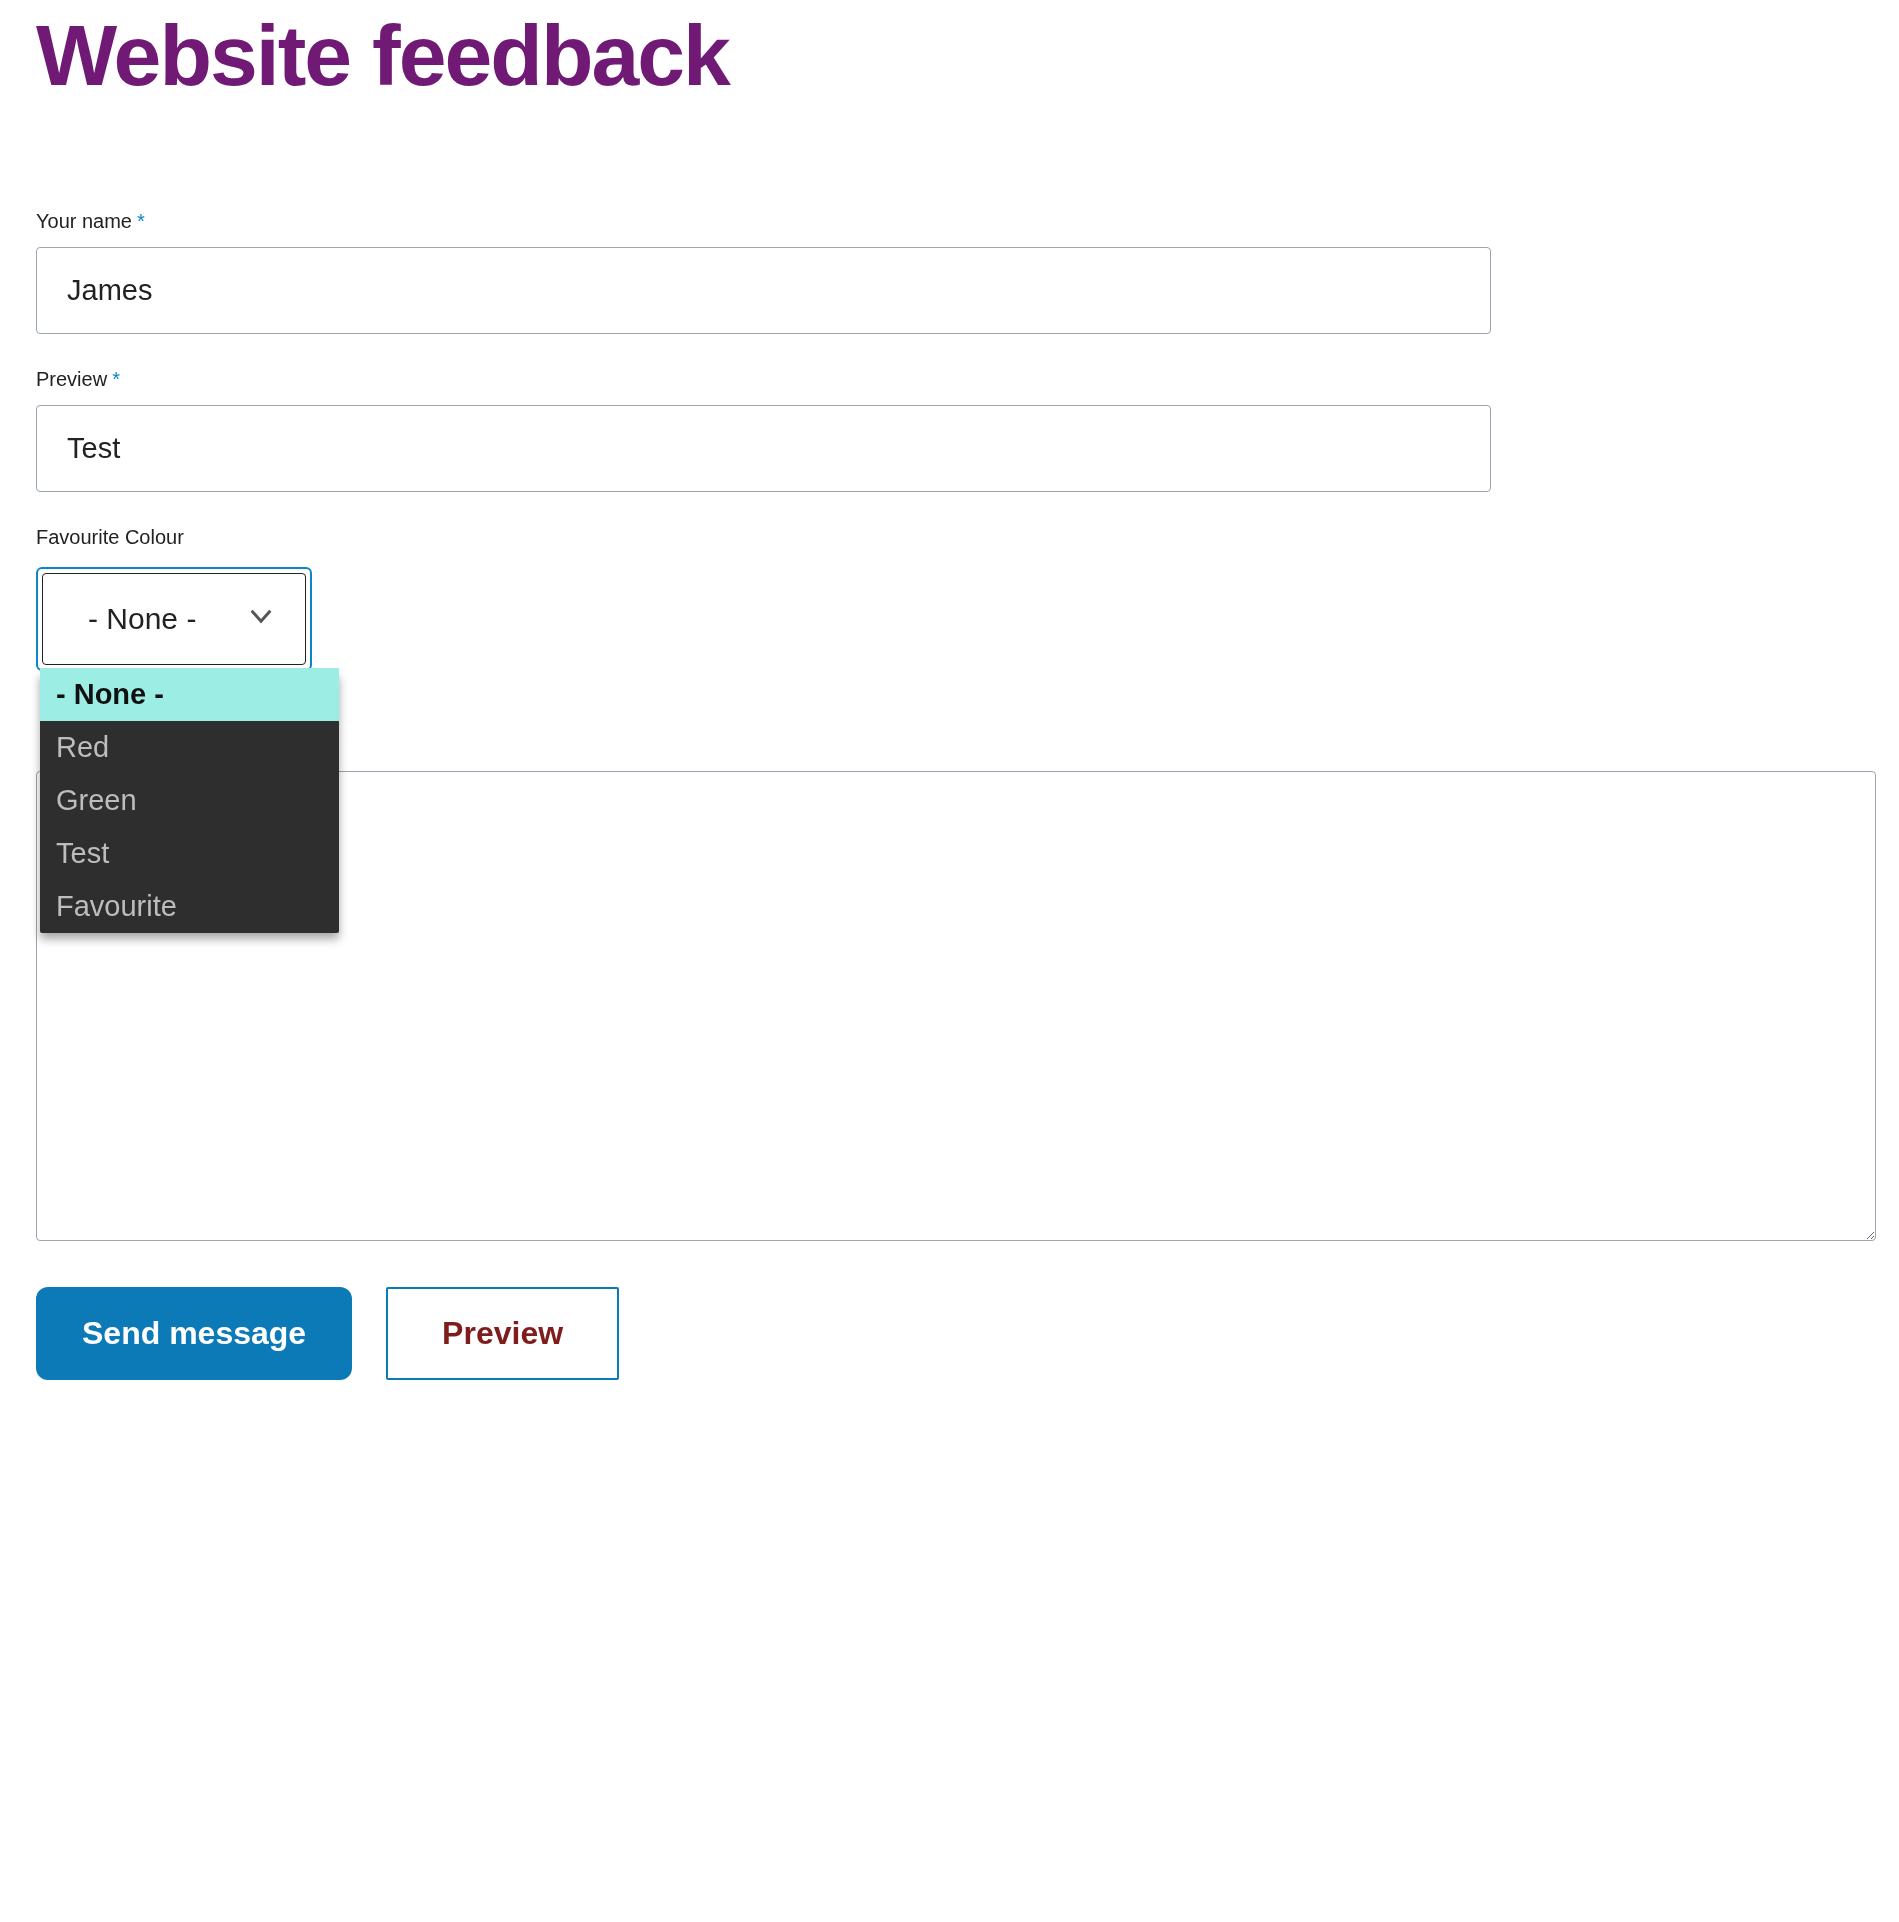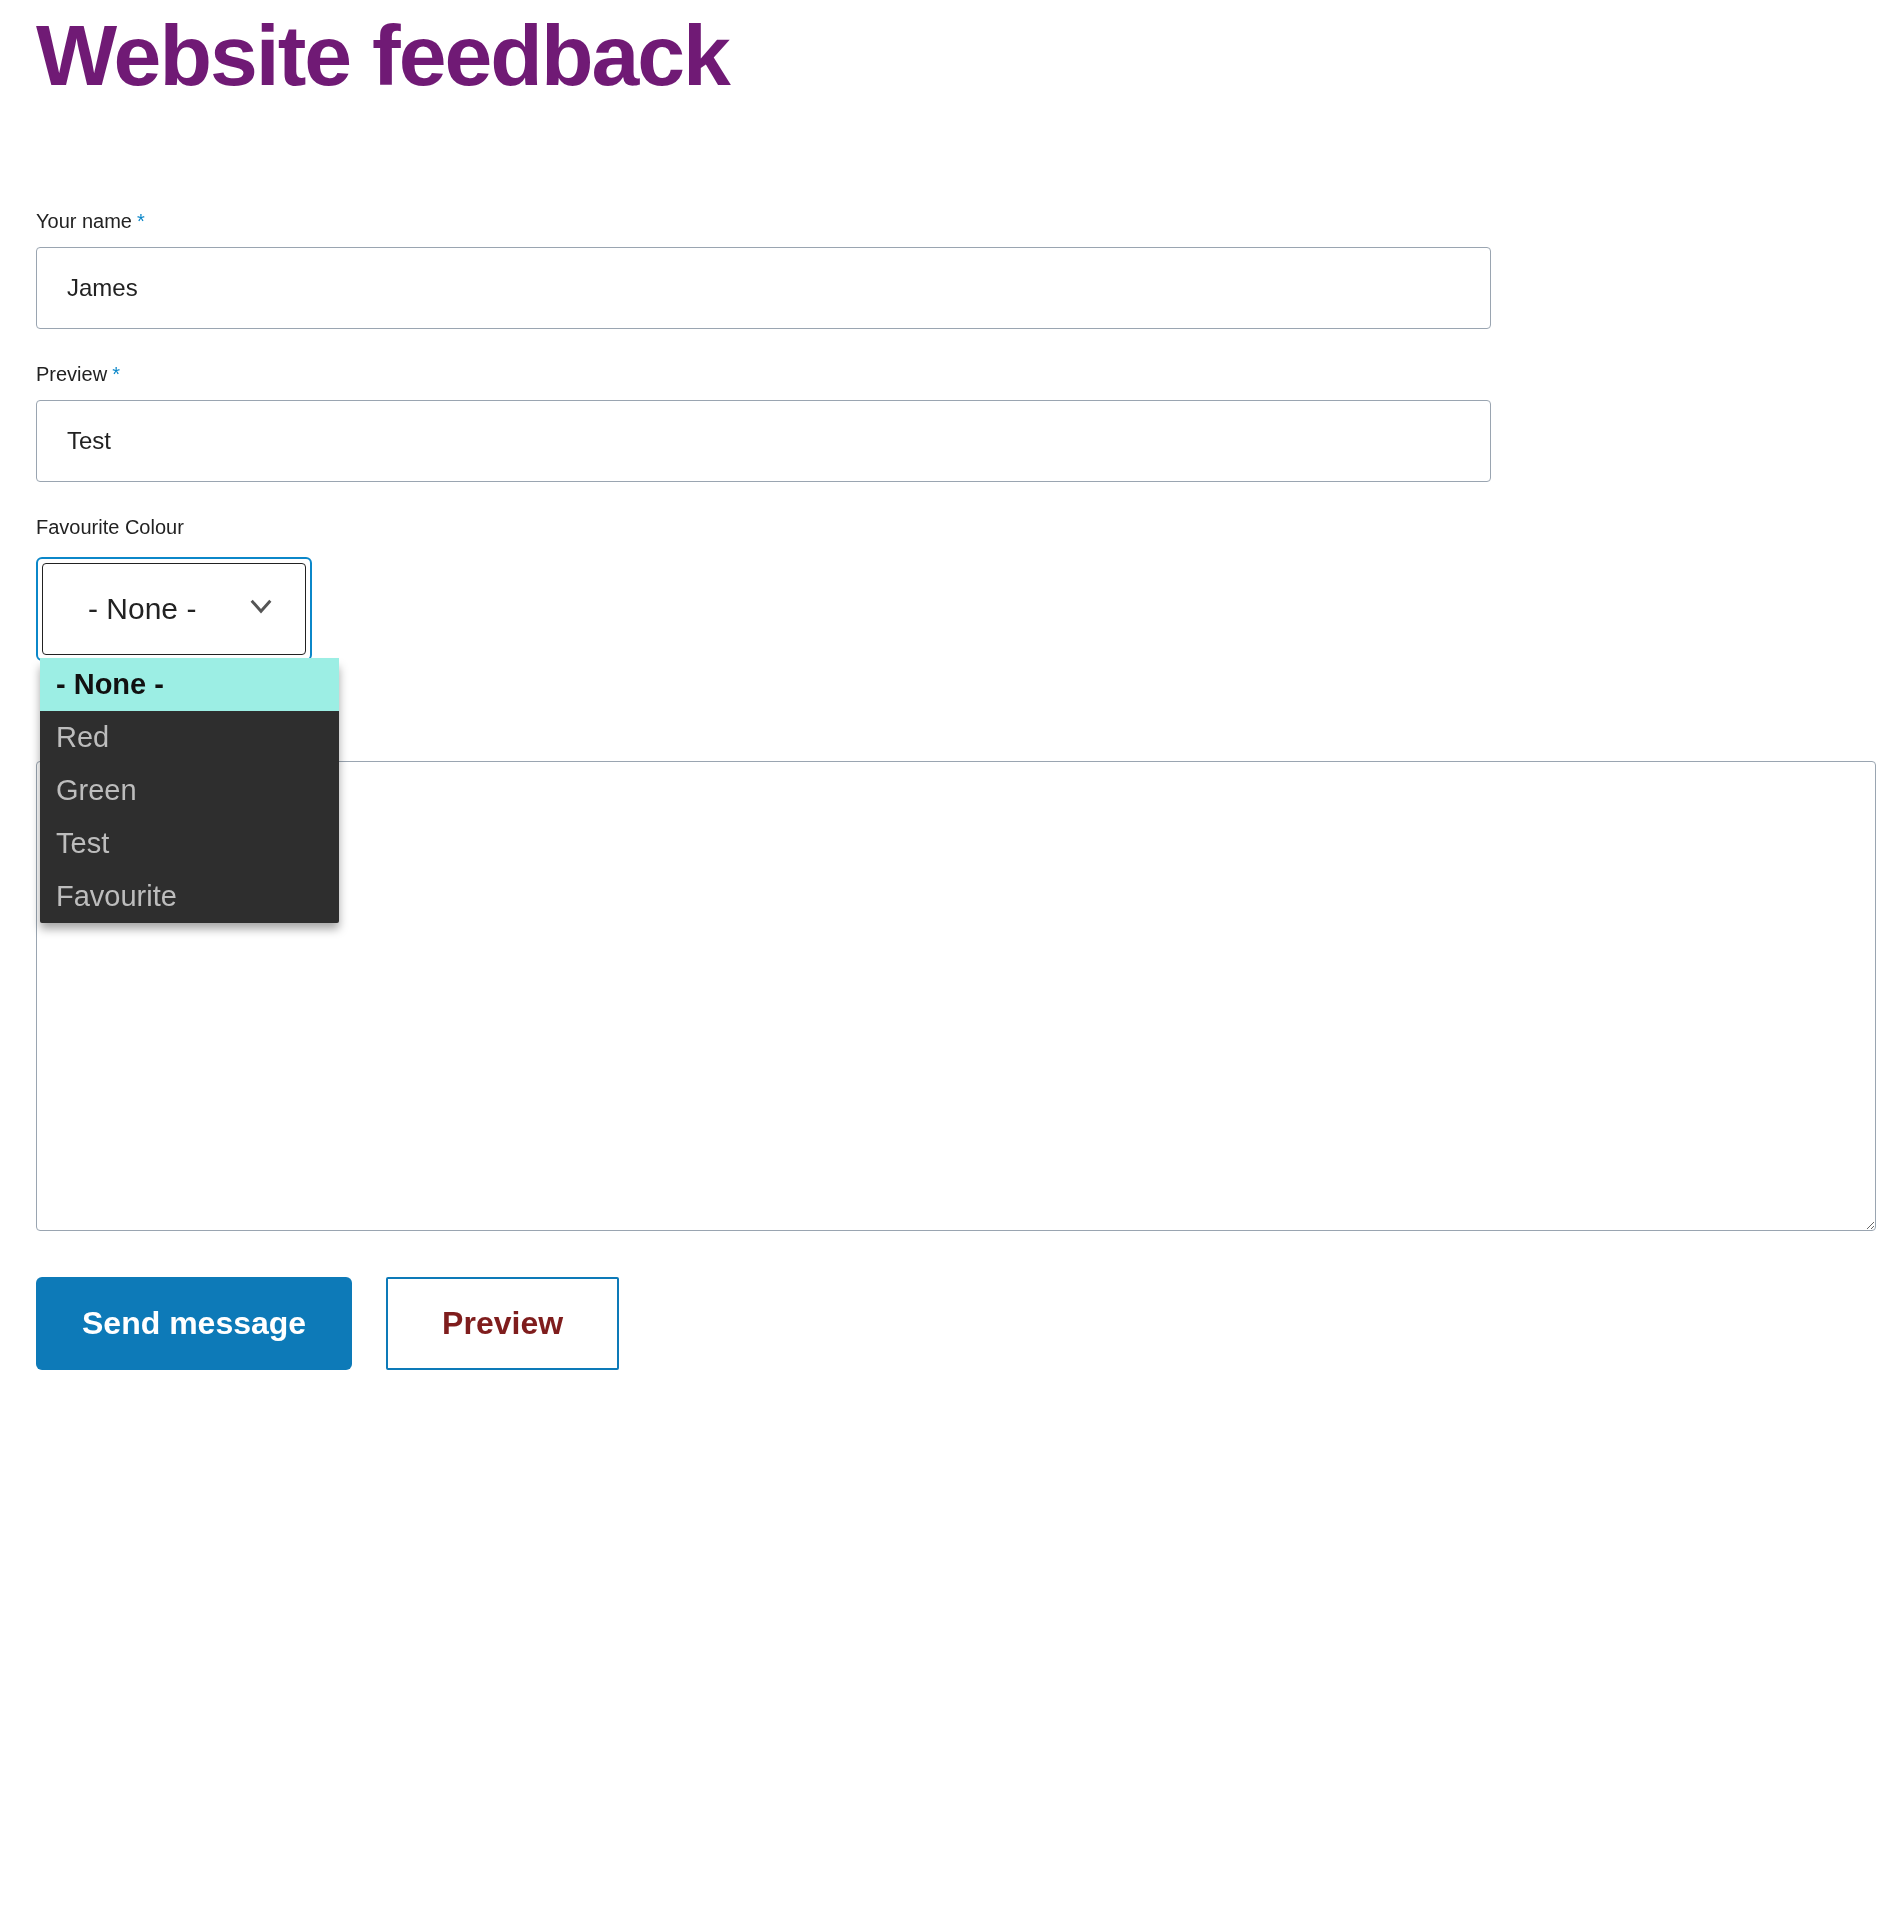--- a/index.html
+++ b/index.html
@@ -36,21 +36,21 @@
   }
   .req {
     color: #0b87c9;
     margin-left: 5px;
   }
   input.text-input, textarea.text-input {
     width: 1455px;
     border: 1px solid #9aa5b1;
     border-radius: 4px;
     padding: 26px 30px;
-    font-size: 24px;
+    font-size: 29px;
     color: #222;
     font-family: inherit;
     background: #fff;
     display:block;
   }
   .select-wrap {
     position: relative;
     width: 276px;
     margin-top: 18px;
   }
@@ -119,21 +119,21 @@
     display: flex;
     gap: 34px;
   }
   button.primary {
     background: #0d7ab8;
     color: #fff;
     border: none;
     font-size: 32px;
     font-weight: 700;
     padding: 28px 46px;
-    border-radius: 6px;
+    border-radius: 12px;
     cursor: pointer;
   }
   button.secondary {
     background: #fff;
     color: #7f1d1d;
     border: 2px solid #0d7ab8;
     font-size: 32px;
     font-weight: 700;
     padding: 26px 54px;
     border-radius: 2px;

